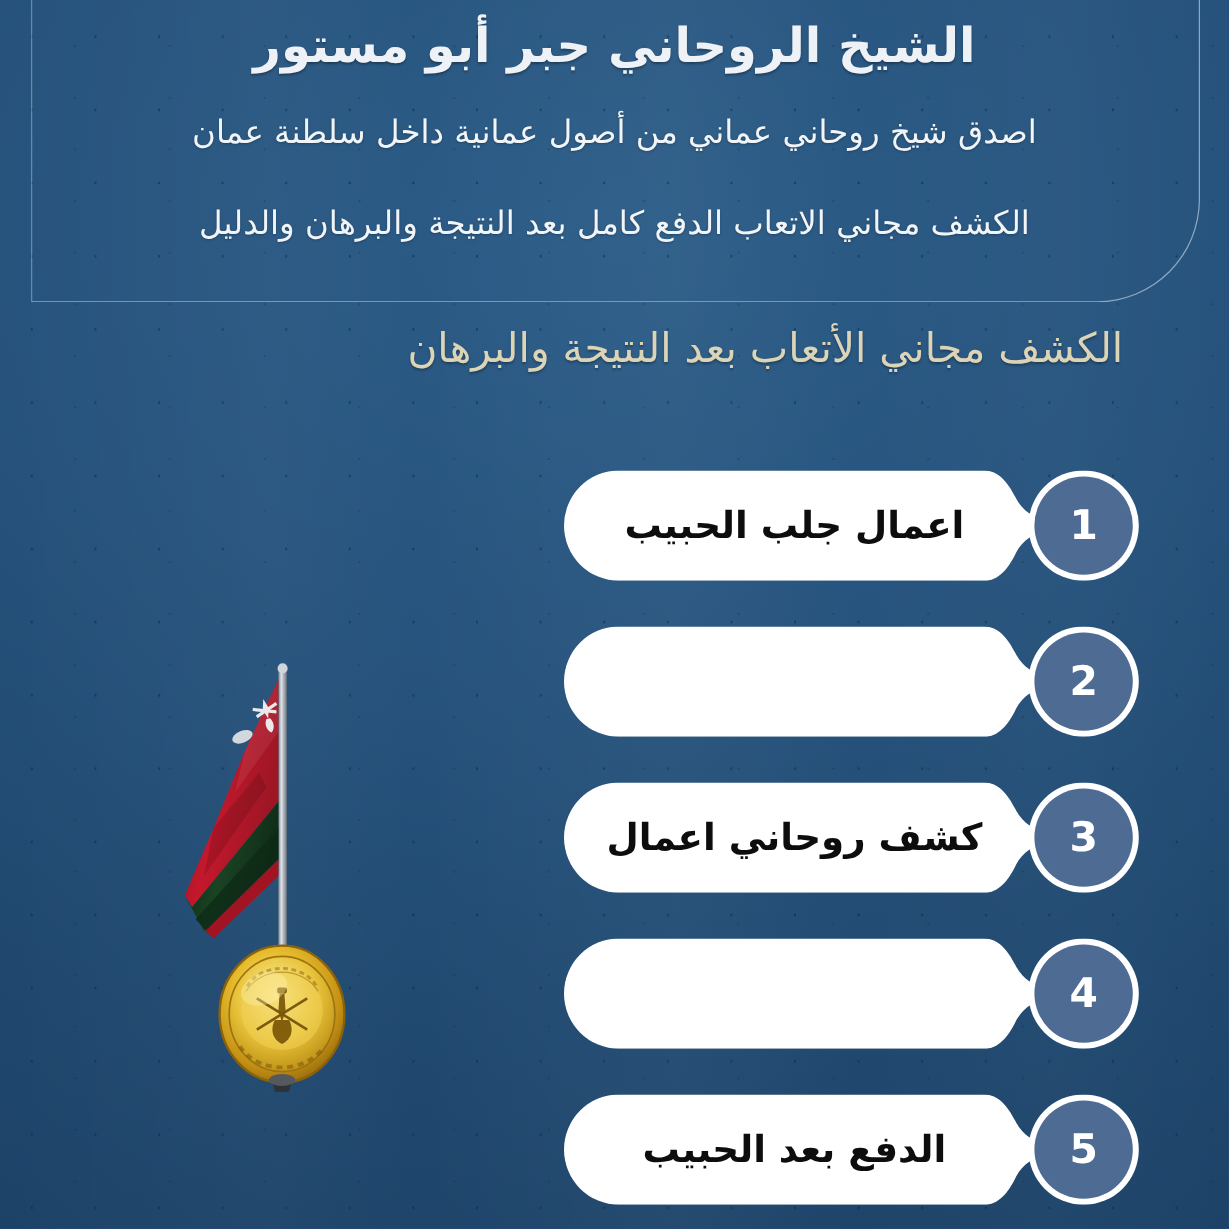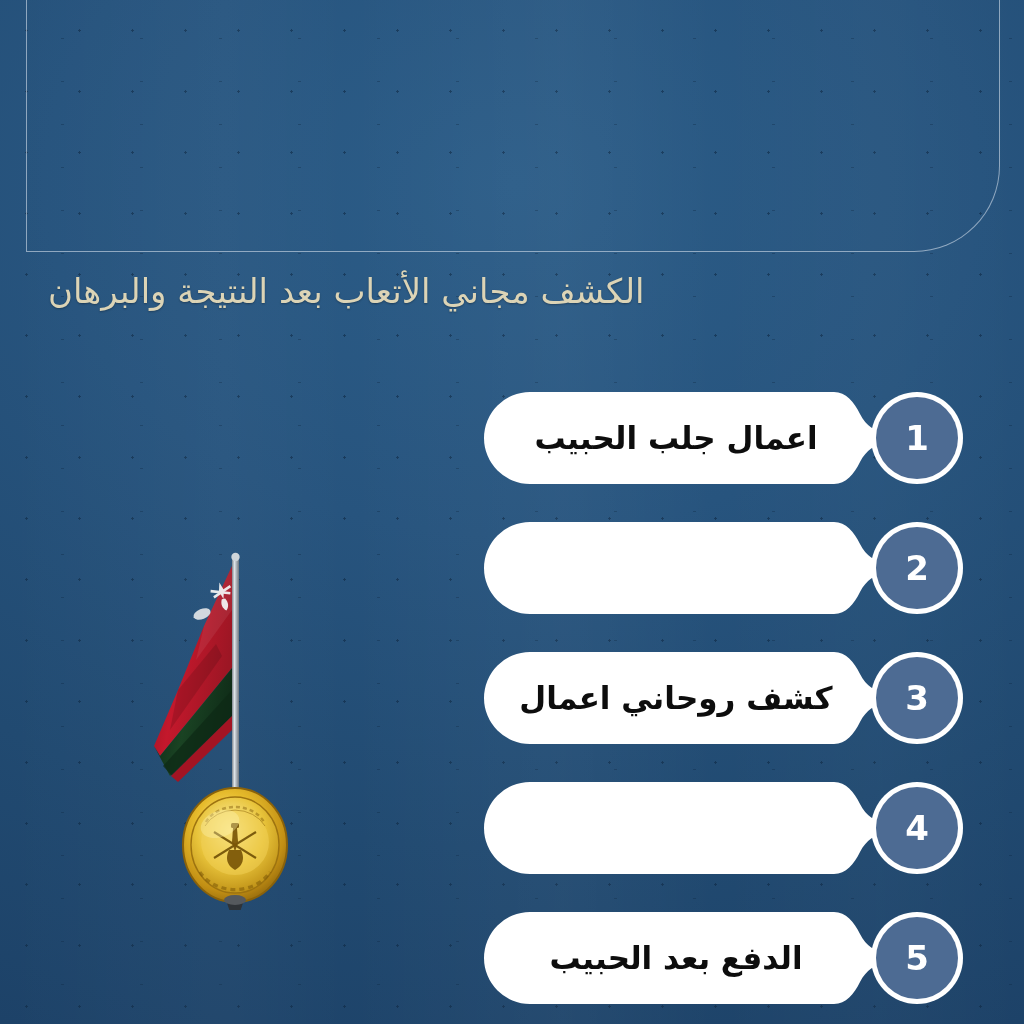--- a/index.html
+++ b/index.html
@@ -74,26 +74,26 @@
     font-size:27px;
     font-weight:500;
     line-height:1.55;
     text-shadow:0 1px 2px rgba(0,0,0,.25);
   }
   .subline.l1{margin-top:26px;}
   .subline.l2{margin-top:34px;}
 
   .gold-line{
     position:absolute;left:0;right:0;top:268px;
-    text-align:left;
+    text-align:right;
     color:#dcd4b6;
     font-size:34px;
     font-weight:500;
     line-height:1.4;
-    padding:0 48px;
+    padding:0 88px;
     box-sizing:border-box;
     text-shadow:0 1px 2px rgba(0,0,0,.28);
   }
 
   
   .flag-art{
     position:absolute;
     left:130px;top:540px;
     width:210px;height:370px;
   }
@@ -101,21 +101,20 @@
 
   
   .list{
     position:absolute;
     left:0;right:0;top:392px;
   }
   .row{
     position:relative;
     height:92px;
     margin-bottom:38px;
-    margin-left:14px;
   }
   .row:last-child{margin-bottom:0;}
 
   
   .row-shape{
     position:absolute;
     left:470px;top:0;
     width:500px;height:92px;
   }
   .row-shape svg{display:block;width:100%;height:100%;}
@@ -144,20 +143,25 @@
 </style>
 </head>
 <body>
 
 <div class="poster">
   <div class="noise"></div>
   <div class="sheen"></div>
 
   <div class="frame"></div>
 
+  <div class="header">
+    <h1 class="title">الشيخ الروحاني جبر أبو مستور</h1>
+    <p class="subline l1">اصدق شيخ روحاني عماني من أصول عمانية داخل سلطنة عمان</p>
+    <p class="subline l2">الكشف مجاني الاتعاب الدفع كامل بعد النتيجة والبرهان والدليل</p>
+  </div>
 
   <div class="gold-line">الكشف مجاني الأتعاب بعد النتيجة والبرهان</div>
 
   <div class="flag-art">
     <svg viewBox="0 0 210 370" xmlns="http://www.w3.org/2000/svg">
       <defs>
         <linearGradient id="redg" x1="0" y1="0" x2="1" y2="0.4">
           <stop offset="0%" stop-color="#8d1220"></stop>
           <stop offset="45%" stop-color="#c4182c"></stop>
           <stop offset="100%" stop-color="#9c1624"></stop>

